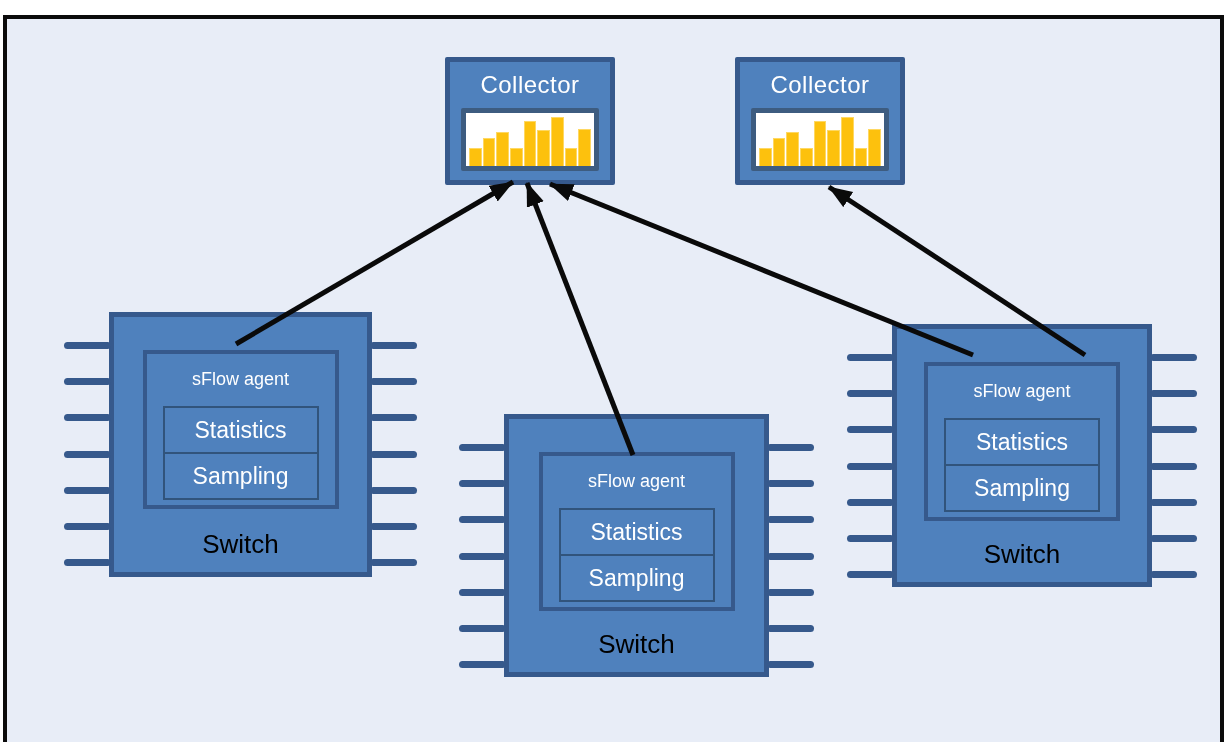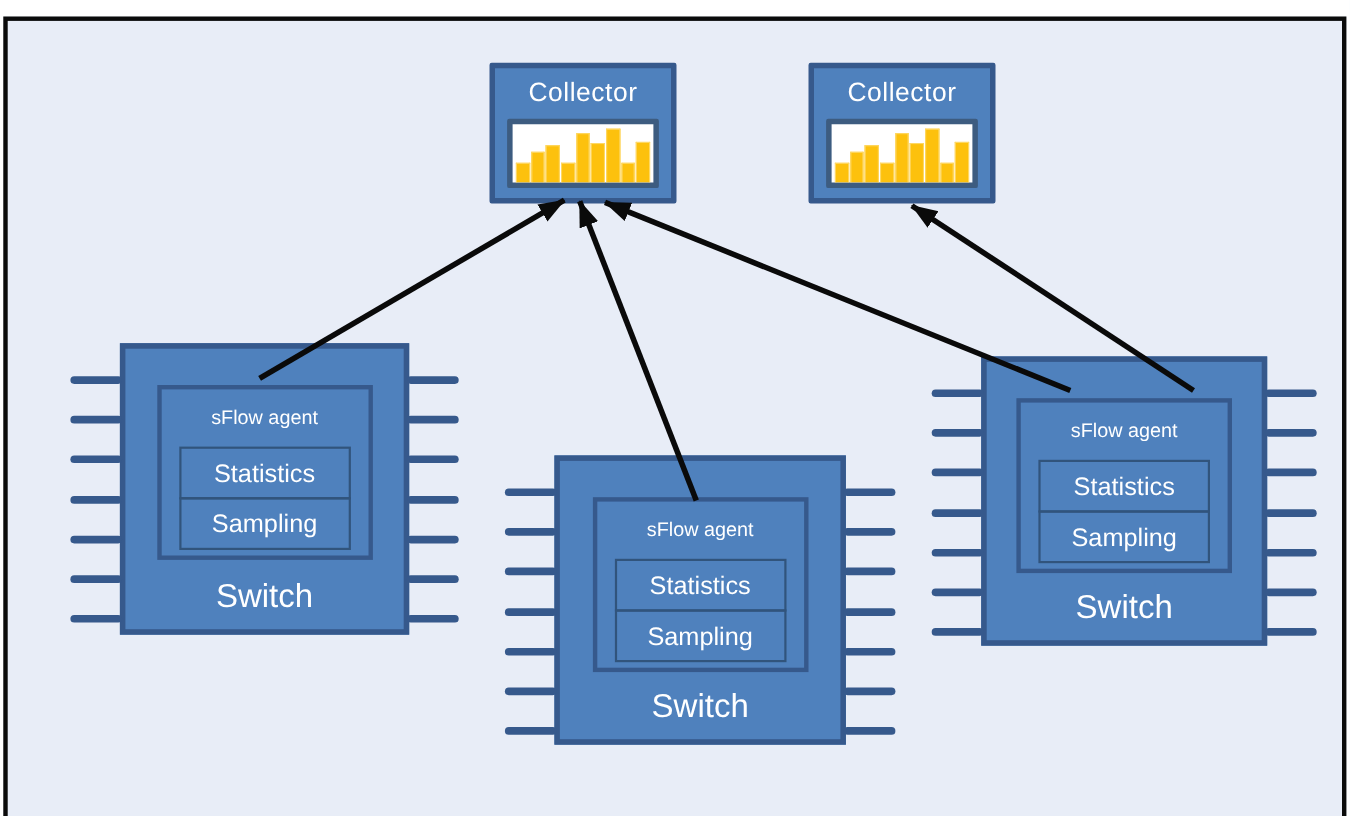--- a/index.html
+++ b/index.html
@@ -38,21 +38,21 @@
 
   .agent { position: absolute; left: 50%; transform: translateX(-50%); top: 33px;
     width: 196px; height: 159px; border: 4px solid #36598c; text-align: center; }
   .agent-label { display: block; color: #ffffff; font-size: 18px; line-height: 50px; }
   .modules { width: 156px; margin: 2px auto 0; }
   .module { display: block; border: 2px solid #31547c; color: #ffffff;
     font-size: 23px; line-height: 44px; }
   .module + .module { margin-top: -2px; }
 
   .switch-label { position: absolute; left: 0; right: 0; bottom: 12px;
-    text-align: center; color: #ffffff; font-size: 30px; }
+    text-align: center; color: #000000; font-size: 26px; }
 
   
   #arrow-layer { position: absolute; left: 0; top: 0; width: 1227px; height: 742px;
     pointer-events: none; z-index: 10; }
 </style>
 </head>
 <body>
 
 <div class="stage">
   <div class="frame">

